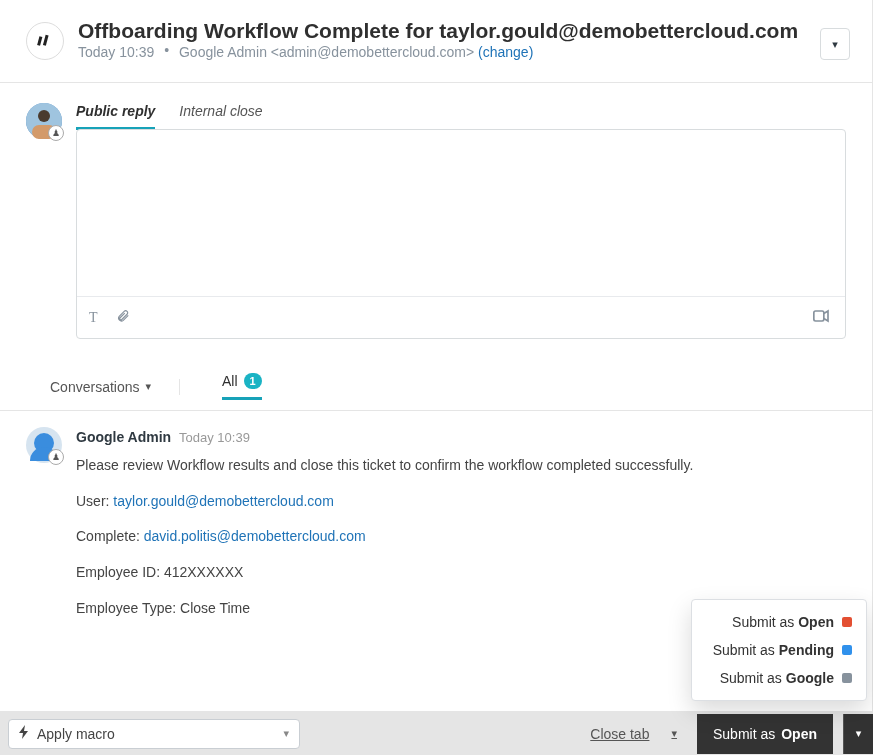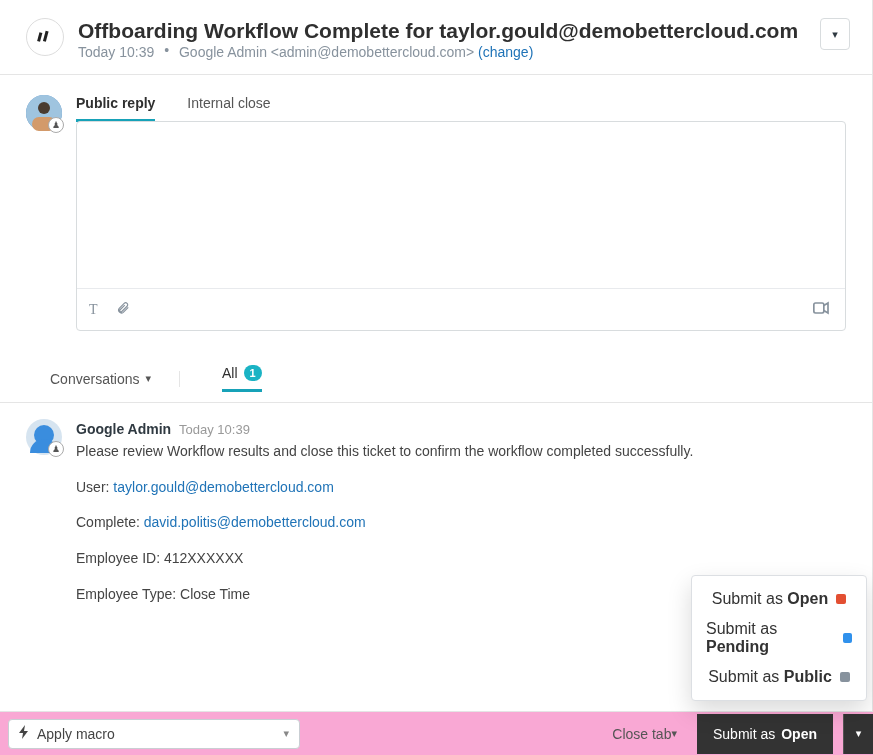--- a/index.html
+++ b/index.html
@@ -15,22 +15,22 @@
   .page {
     display: flex;
     flex-direction: column;
     height: 755px;
     border-right: 1px solid #e5e5e5;
   }
 
   
   .header {
     display: flex;
-    align-items: flex-start;
-    padding: 18px 22px 14px 26px;
+    align-items: flex-end;
+    padding: 18px 22px 22px 26px;
     border-bottom: 1px solid #e5e5e5;
     gap: 14px;
   }
   .app-avatar {
     width: 38px; height: 38px; border-radius: 50%;
     border: 1px solid #ddd; background: #fff;
     display: flex; align-items: center; justify-content: center;
     flex-shrink: 0;
     position: relative;
   }
@@ -80,22 +80,23 @@
     border-radius: 50%;
     font-size: 9px; line-height: 14px; text-align: center;
     color: #555;
   }
   .composer {
     flex: 1;
     display: flex;
     flex-direction: column;
   }
   .tabs {
-    display: flex; gap: 32px;
+    display: flex; gap: 24px;
     font-size: 14px;
+    font-style: italic;
   }
   .tab { padding-bottom: 8px; color: #555; cursor: pointer; }
   .tab.active { font-weight: 700; border-bottom: 3px solid #17a2b8; color: #2f2f2f;}
   .editor-box {
     border: 1px solid #d8dcde;
     border-radius: 4px;
     height: 210px;
     display: flex;
     flex-direction: column;
     background: #fff;
@@ -155,21 +156,21 @@
   .req-inner {
     width: 20px; height: 20px; border-radius: 50%;
     background: #3a8dde; position: relative; top:-2px;
   }
   .req-shoulders {
     position: absolute; bottom: 2px; left: 4px;
     width: 28px; height: 14px; border-radius: 14px 14px 0 0;
     background: #3a8dde;
   }
   .message-body { flex: 1; line-height: 1.55; font-size: 14px; }
-  .msg-head { }
+  .msg-head { margin-bottom: 6px; }
   .msg-author { font-weight: 700; }
   .msg-time { color: #999; margin-left: 4px; font-size: 13px;}
   .msg-para { margin-bottom: 14px; color: #444;}
   .link { color: #1f73b7; }
 
   
   .submit-menu {
     position: absolute;
     right: 6px;
     bottom: 54px;
@@ -178,40 +179,40 @@
     border: 1px solid #dcdfe3;
     border-radius: 4px;
     box-shadow: 0 10px 24px rgba(0,0,0,0.15);
     padding: 8px 0;
     z-index: 10;
   }
   .submit-item {
     display: flex; align-items: center;
     padding: 6px 14px;
     gap: 8px;
-    font-size: 16px;
+    font-size: 14px;
     color: #333;
     cursor: pointer;
-    justify-content: center;
+    justify-content: flex-end;
   }
   .submit-item .sw {
     width: 10px; height: 10px; border-radius: 2px;
   }
   .sw.red { background: #e34f32; }
   .sw.blue { background: #3091ec; }
   .sw.grey { background: #87929d; }
   .bold { font-weight: 700; }
 
   
   .footer {
     position: absolute;
     left:0; right:0; bottom:0;
     height: 44px;
     border-top: 1px solid #e5e5e5;
-    background: #f9a8d4;
+    background: #e5e5e5;
     display: flex;
     align-items: center;
     padding: 0 0 0 8px;
     gap: 10px;
     justify-content: flex-end;
   }
   .macro-btn {
     height: 30px;
     width: 292px;
     border: 1px solid #c9ced3;
@@ -219,22 +220,23 @@
     background: #fff;
     display: flex; align-items: center;
     padding: 0 10px;
     gap: 8px;
     color: #444;
   }
   .macro-btn .sp { flex:1; }
   .footer-sp { flex: 1; }
   .close-tab {
     color: #555;
-    display: flex; align-items: center; gap: 0;
+    display: flex; align-items: center; gap: 22px;
     margin-right: 10px;
+    text-decoration: underline;
   }
   .submit-btn {
     height: 40px;
     background: #333;
     color: #fff;
     display: flex; align-items: center;
     padding: 0 16px;
     gap: 6px;
     font-size: 14px;
     border: none;
@@ -351,21 +353,21 @@
   <div class="submit-menu">
     <div class="submit-item">
       <span><span>Submit as </span><span class="bold">Open</span></span>
       <span class="sw red"></span>
     </div>
     <div class="submit-item">
       <span><span>Submit as </span><span class="bold">Pending</span></span>
       <span class="sw blue"></span>
     </div>
     <div class="submit-item">
-      <span><span>Submit as </span><span class="bold">Public</span></span>
+      <span><span>Submit as </span><span class="bold">Google</span></span>
       <span class="sw grey"></span>
     </div>
   </div>
 
   <div class="footer">
     <div class="macro-btn">
       <span>
         <svg width="10" height="14" viewBox="0 0 10 14" fill="#444">
             <path d="M6 0 L0 8 h4 l-1 6 6-8 h-4 z"></path>
           </svg>

